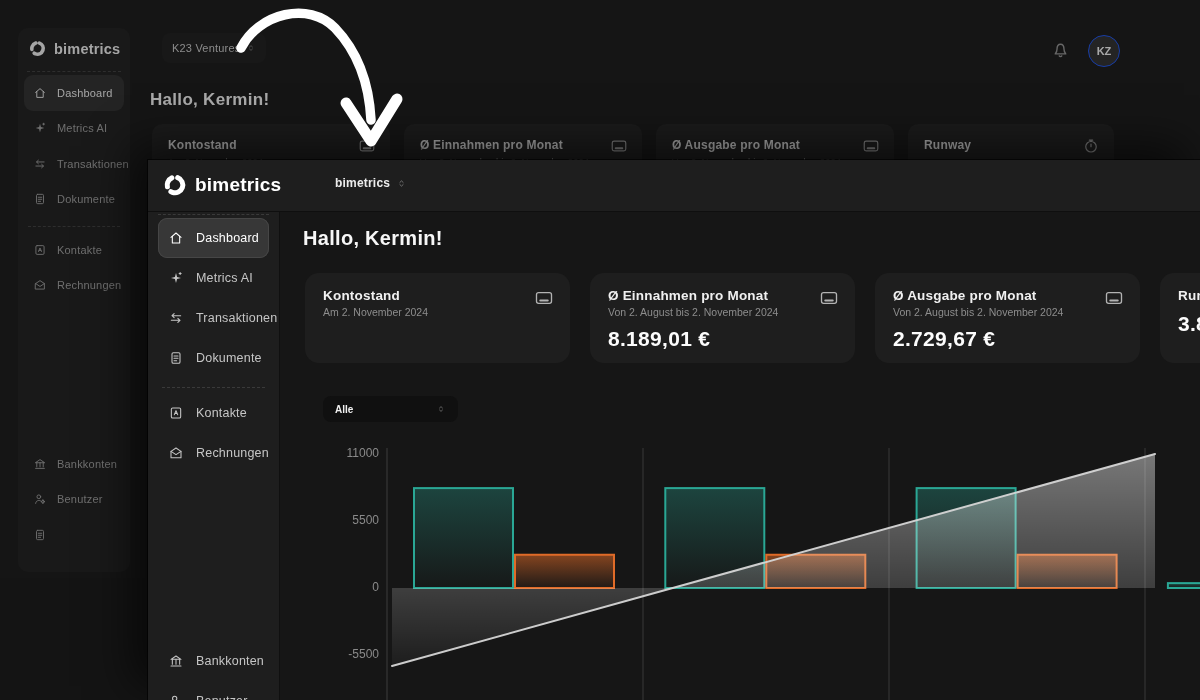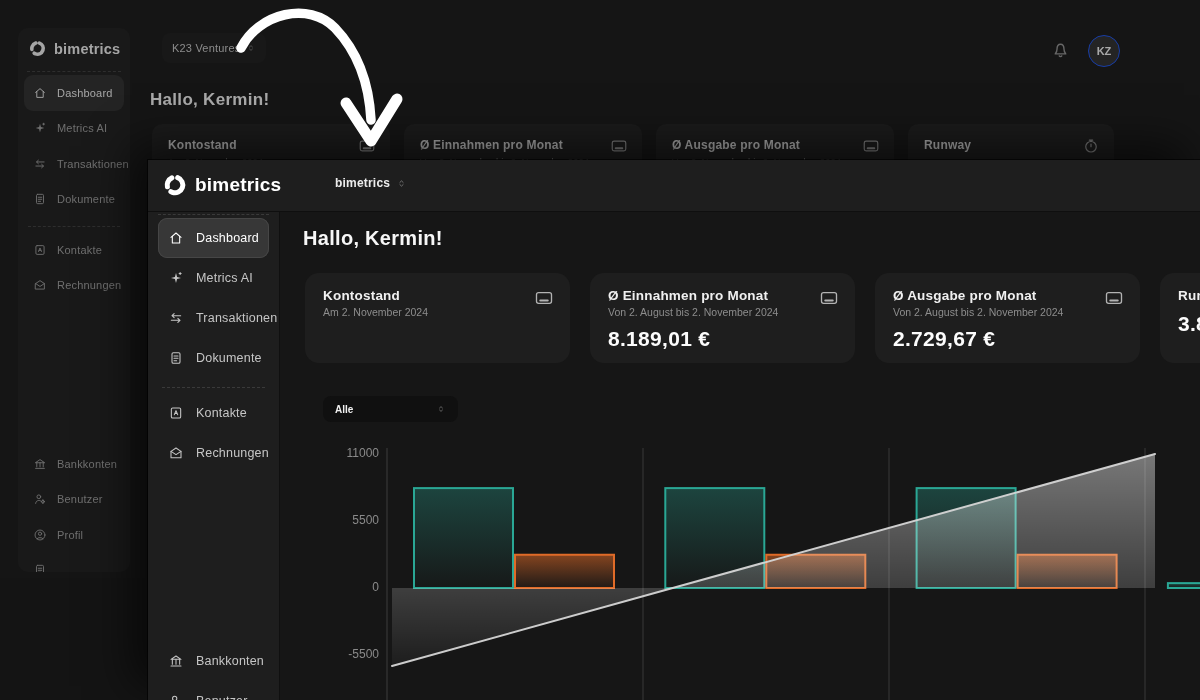--- a/index.html
+++ b/index.html
@@ -172,30 +172,20 @@
           <div class="nav-item">
             <span class="icon">
               <svg viewBox="0 0 24 24" width="14" height="14" fill="none" stroke="currentColor" stroke-width="1.6" stroke-linecap="round" stroke-linejoin="round">
                 <circle cx="10" cy="8.2" r="3.2"></circle>
                 <path d="M4.5 19.5c.4-3.2 2.7-5 5.5-5 1.1 0 2 .2 2.9.7"></path>
                 <circle cx="17" cy="16.5" r="2.3"></circle>
                 <path d="M17 13.2v1M17 18.8v1M14.2 16.5h1M18.8 16.5h1"></path>
               </svg>
             </span>
             <span class="label">Benutzer</span>
-          </div>
-          <div class="nav-item">
-            <span class="icon">
-              <svg viewBox="0 0 24 24" width="14" height="14" fill="none" stroke="currentColor" stroke-width="1.6" stroke-linecap="round" stroke-linejoin="round">
-                <circle cx="12" cy="12" r="8.5"></circle>
-                <circle cx="12" cy="9.8" r="2.8"></circle>
-                <path d="M6.8 18.4c1.2-2.7 9.2-2.7 10.4 0"></path>
-              </svg>
-            </span>
-            <span class="label">Profil</span>
           </div>
           <div class="nav-item">
             <span class="icon">
               <svg viewBox="0 0 24 24" width="14" height="14" fill="none" stroke="currentColor" stroke-width="1.6" stroke-linecap="round" stroke-linejoin="round">
                 <rect x="6" y="4" width="12" height="16" rx="2"></rect>
                 <path d="M9 9h6M9 12.5h6M9 16h4"></path>
               </svg>
             </span>
             <span class="label"></span>
           </div>

